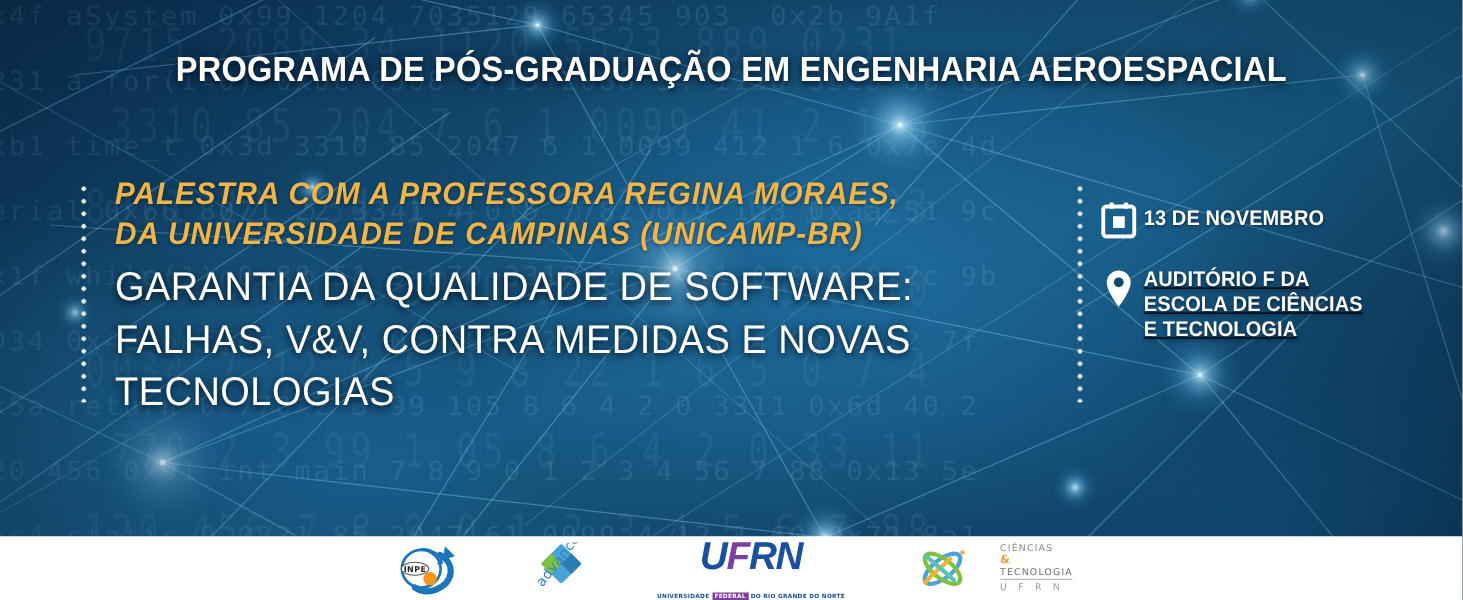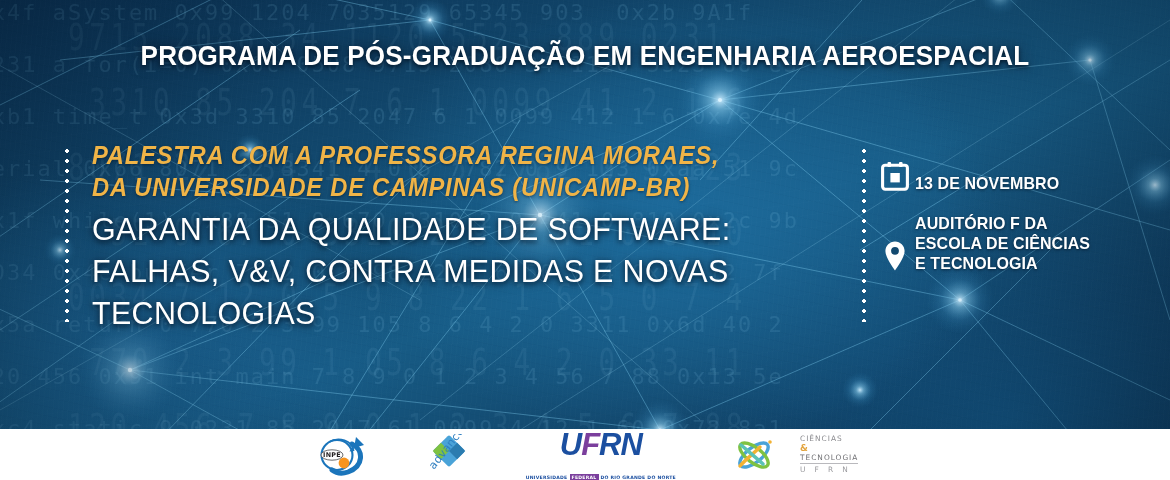--- a/index.html
+++ b/index.html
@@ -153,24 +153,24 @@
 
   
   .info {
     position: absolute;
     left: 875px;
     top: 158px;
     width: 280px;
   }
   .info-row {
     display: flex;
-    align-items: flex-end;
+    align-items: flex-start;
     margin-bottom: 19px;
   }
-  .info-row:last-child { margin-bottom: 12px; }
+  .info-row:last-child { margin-bottom: 12px; text-decoration: underline; }
 
   .info-ico {
     flex: 0 0 40px;
     width: 40px;
     height: 36px;
     display: flex;
     align-items: center;
     justify-content: center;
   }
   .info-ico svg { display: block; }

